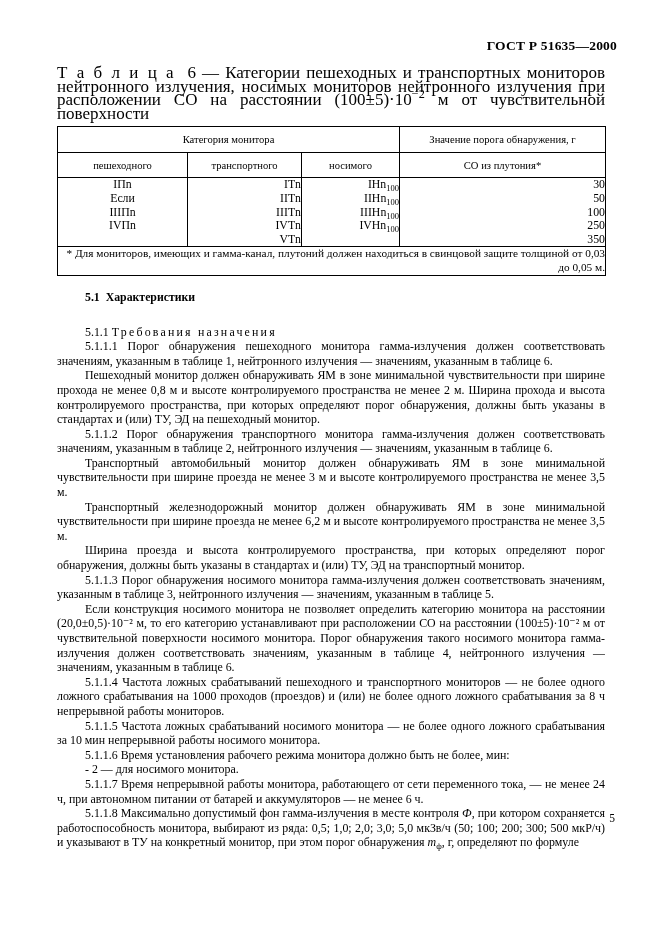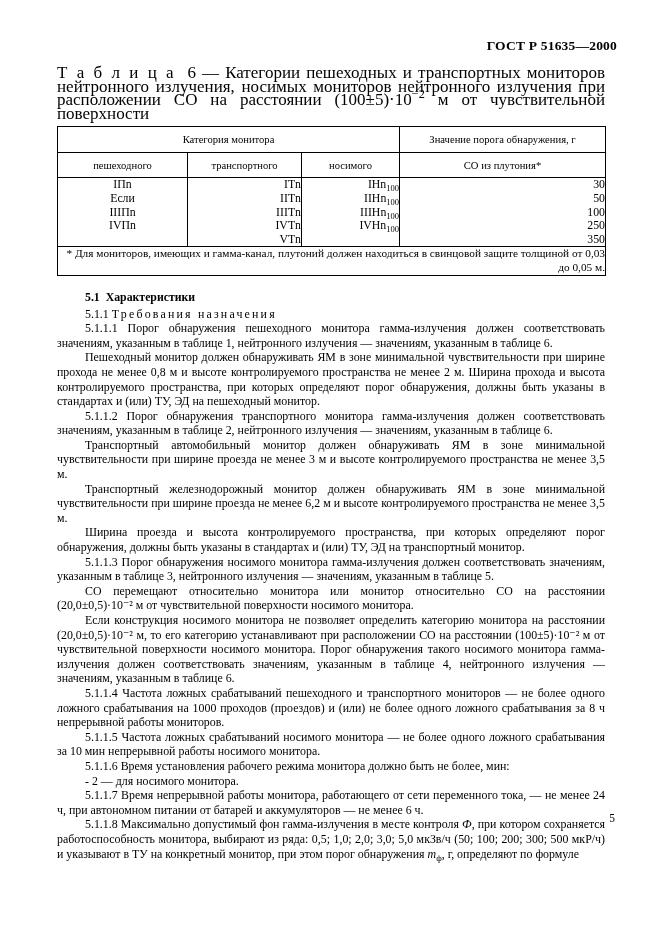--- a/index.html
+++ b/index.html
@@ -99,21 +99,21 @@
     padding-left: 28px;
   }
   p.para {
     font-size: 11.9px;
     line-height: 14.6px;
     margin: 0;
     text-align: justify;
     text-indent: 28px;
     hyphens: none;
   }
-  p.para.first { margin-top: 2px; }
+  p.para.first { margin-top: 20px; }
   .spaced {
     letter-spacing: 2.2px;
   }
   .pageno {
     position: absolute;
     right: 46px;
     top: 812px;
     font-size: 11.5px;
   }
 </style>
@@ -187,21 +187,20 @@
 
     <p class="para first"><span>5.1.1</span> <span class="spaced">Требования назначения</span></p>
 
     <p class="para">5.1.1.1  Порог обнаружения пешеходного монитора гамма-излучения должен соответствовать значениям, указанным в таблице 1, нейтронного излучения — значениям, указанным в таблице 6.</p>
     <p class="para">Пешеходный монитор должен обнаруживать ЯМ в зоне минимальной чувствительности при ширине прохода не менее 0,8 м и высоте контролируемого пространства не менее 2 м. Ширина прохода и высота контролируемого пространства, при которых определяют порог обнаружения, должны быть указаны в стандартах и (или) ТУ, ЭД на пешеходный монитор.</p>
     <p class="para">5.1.1.2  Порог обнаружения транспортного монитора гамма-излучения должен соответствовать значениям, указанным в таблице 2, нейтронного излучения — значениям, указанным в таблице 6.</p>
     <p class="para">Транспортный автомобильный монитор должен обнаруживать ЯМ в зоне минимальной чувствительности при ширине проезда не менее 3 м и высоте контролируемого пространства не менее 3,5 м.</p>
     <p class="para">Транспортный железнодорожный монитор должен обнаруживать ЯМ в зоне минимальной чувствительности при ширине проезда не менее 6,2 м и высоте контролируемого пространства не менее 3,5 м.</p>
     <p class="para">Ширина проезда и высота контролируемого пространства, при которых определяют порог обнаружения, должны быть указаны в стандартах и (или) ТУ, ЭД на транспортный монитор.</p>
     <p class="para">5.1.1.3  Порог обнаружения носимого монитора гамма-излучения должен соответствовать значениям, указанным в таблице 3, нейтронного излучения — значениям, указанным в таблице 5.</p>
-    <p class="para">СО перемещают относительно монитора или монитор относительно СО на расстоянии (20,0±0,5)·10⁻² м от чувствительной поверхности носимого монитора.</p>
     <p class="para">Если конструкция носимого монитора не позволяет определить категорию монитора на расстоянии (20,0±0,5)·10⁻² м, то его категорию устанавливают при расположении СО на расстоянии (100±5)·10⁻² м от чувствительной поверхности носимого монитора. Порог обнаружения такого носимого монитора гамма-излучения должен соответствовать значениям, указанным в таблице 4, нейтронного излучения — значениям, указанным в таблице 6.</p>
     <p class="para">5.1.1.4  Частота ложных срабатываний пешеходного и транспортного мониторов — не более одного ложного срабатывания на 1000 проходов (проездов) и (или) не более одного ложного срабатывания за 8 ч непрерывной работы мониторов.</p>
     <p class="para">5.1.1.5  Частота ложных срабатываний носимого монитора — не более одного ложного срабатывания за 10 мин непрерывной работы носимого монитора.</p>
     <p class="para">5.1.1.6  Время установления рабочего режима монитора должно быть не более, мин:</p>
     <p class="para">- 2 — для носимого монитора.</p>
     <p class="para">5.1.1.7  Время непрерывной работы монитора, работающего от сети переменного тока, — не менее 24 ч, при автономном питании от батарей и аккумуляторов — не менее 6 ч.</p>
     <p class="para">5.1.1.8 Максимально допустимый фон гамма-излучения в месте контроля <i>Ф</i>, при котором сохраняется работоспособность монитора, выбирают из ряда: 0,5; 1,0; 2,0; 3,0; 5,0 мкЗв/ч (50; 100; 200; 300; 500 мкР/ч) и указывают в ТУ на конкретный монитор, при этом порог обнаружения <i>m</i><sub>ф</sub>, г, определяют по формуле</p>
 
   </div>
 

